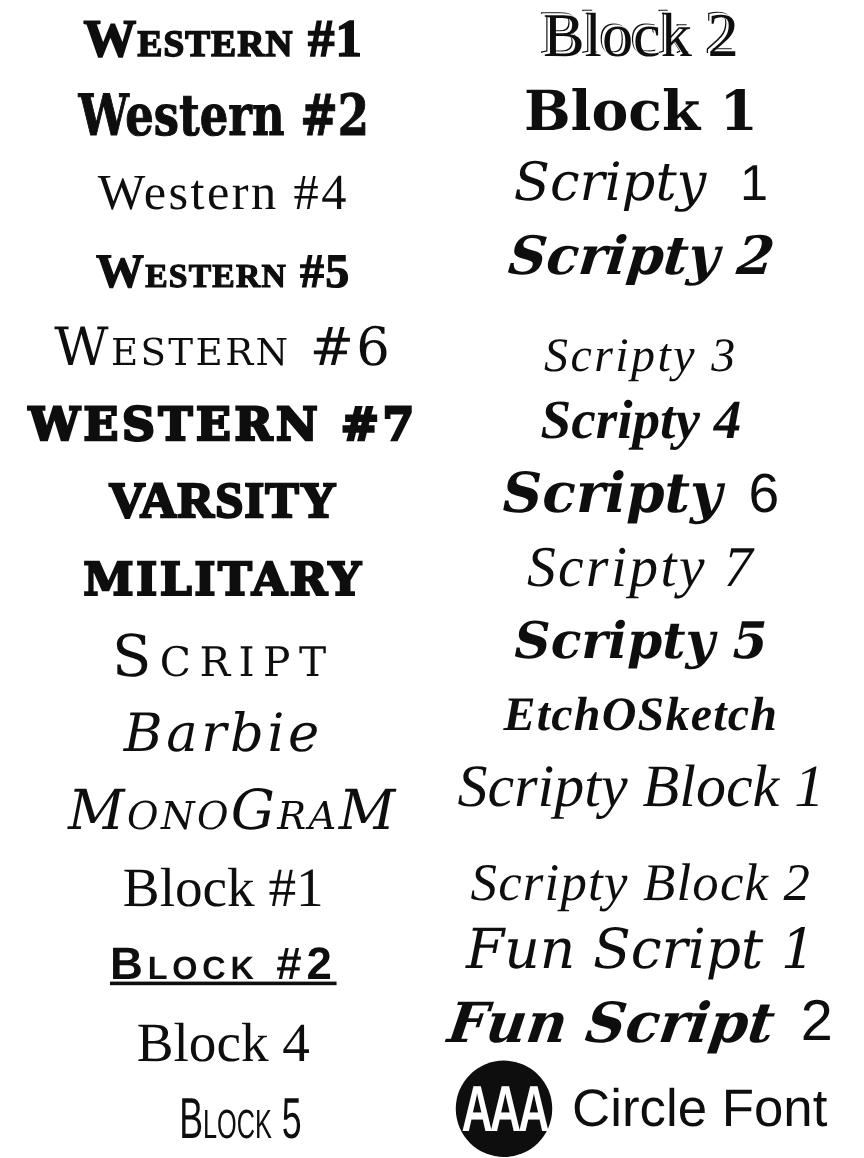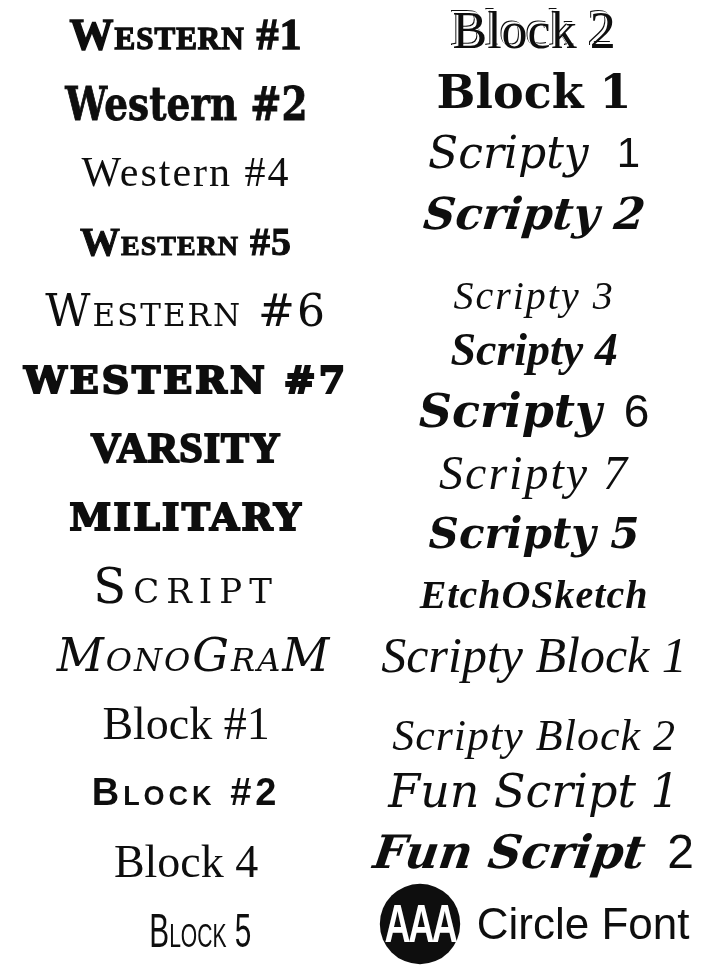--- a/index.html
+++ b/index.html
@@ -29,21 +29,21 @@
   .f-winchester{font:700 42px "Liberation Serif",serif;font-variant:small-caps;
     text-shadow:2px 2px 0 #ffffff,3.5px 3.5px 0 #2b2b2b;}
   .f-military{font:700 38px "DejaVu Serif",serif;letter-spacing:2px;
     -webkit-text-stroke:1.8px #0e0e0e;}
   .f-varsity{font:700 42px "Liberation Serif",serif;letter-spacing:1px;
     -webkit-text-stroke:2px #0e0e0e;}
   .f-gekko{font:400 48px "DejaVu Serif",serif;font-variant:small-caps;letter-spacing:7px;}
   .f-barbie{font:italic 400 44px "DejaVu Serif",serif;letter-spacing:3px;}
   .f-monogram{font:italic 400 46px "DejaVu Serif",serif;font-variant:small-caps;letter-spacing:2px;margin-left:16px;}
   .f-block1{font:400 46px "Liberation Serif",serif;}
-  .f-block2{font:700 38px "Liberation Sans",sans-serif;font-variant:small-caps;letter-spacing:4px;}
+  .f-block2{font:700 38px "Liberation Sans",sans-serif;font-variant:small-caps;letter-spacing:4px;text-decoration:underline;}
   .f-block3{font:700 48px "Liberation Serif",serif;font-variant:small-caps;transform:scaleX(.72);}
   .f-block4{font:400 46px "Liberation Serif",serif;}
   .f-block5{font:400 48px "Liberation Sans",sans-serif;font-variant:small-caps;
     transform:scaleX(.62);margin-left:28px;}
 
   
   .f-blk6{font:400 52px "Liberation Serif",serif;
     text-shadow:-2px -2px 0 #ffffff,-3px -3px 0 #0e0e0e;}
   .f-blk8{font:700 46px "DejaVu Serif",serif;}
   .f-s1{font:italic 400 44px "DejaVu Serif",serif;}
@@ -95,20 +95,23 @@
         <span class="f-western7">WESTERN #7</span>
       </div>
     <div class="row">
         <span class="f-varsity">VARSITY</span>
       </div>
     <div class="row">
         <span class="f-military">MILITARY</span>
       </div>
     <div class="row">
         <span class="f-gekko">Script</span>
+      </div>
+    <div class="row">
+        <span class="f-barbie">Barbie</span>
       </div>
     <div class="row">
         <span class="f-monogram">MonoGraM</span>
       </div>
     <div class="row">
         <span class="f-block1">Block #1</span>
       </div>
     <div class="row">
         <span class="f-block2">Block #2</span>
       </div>

